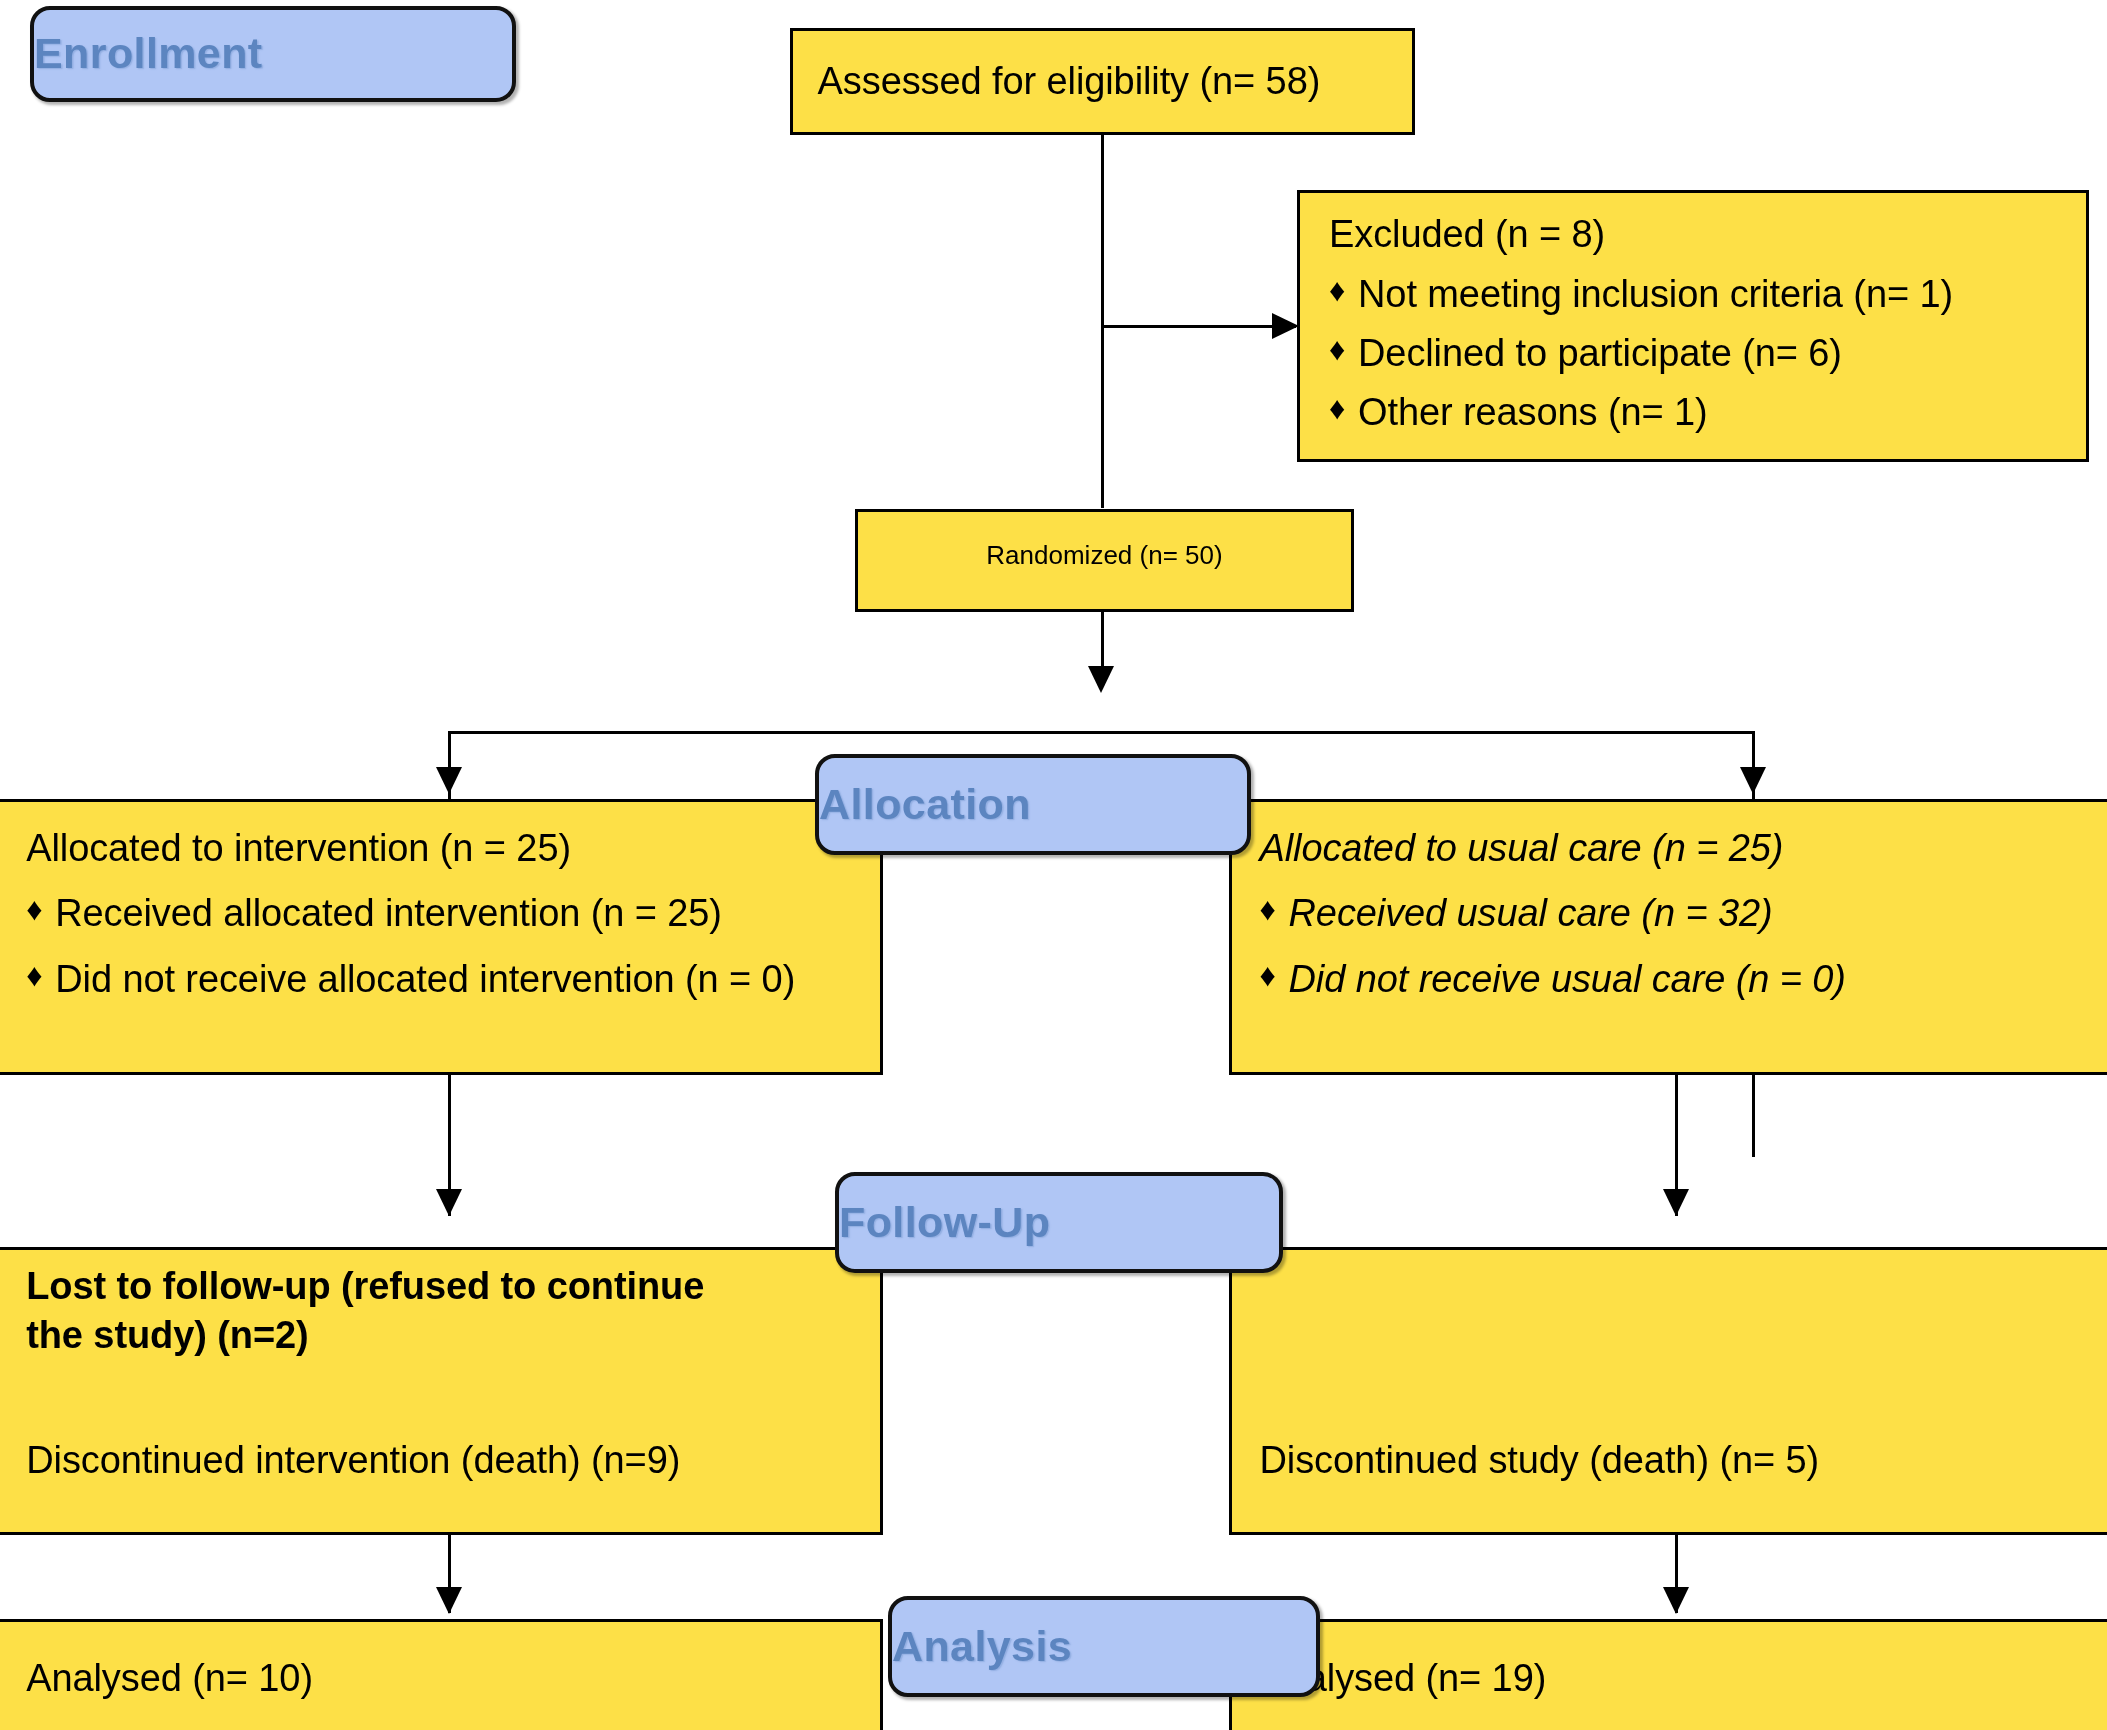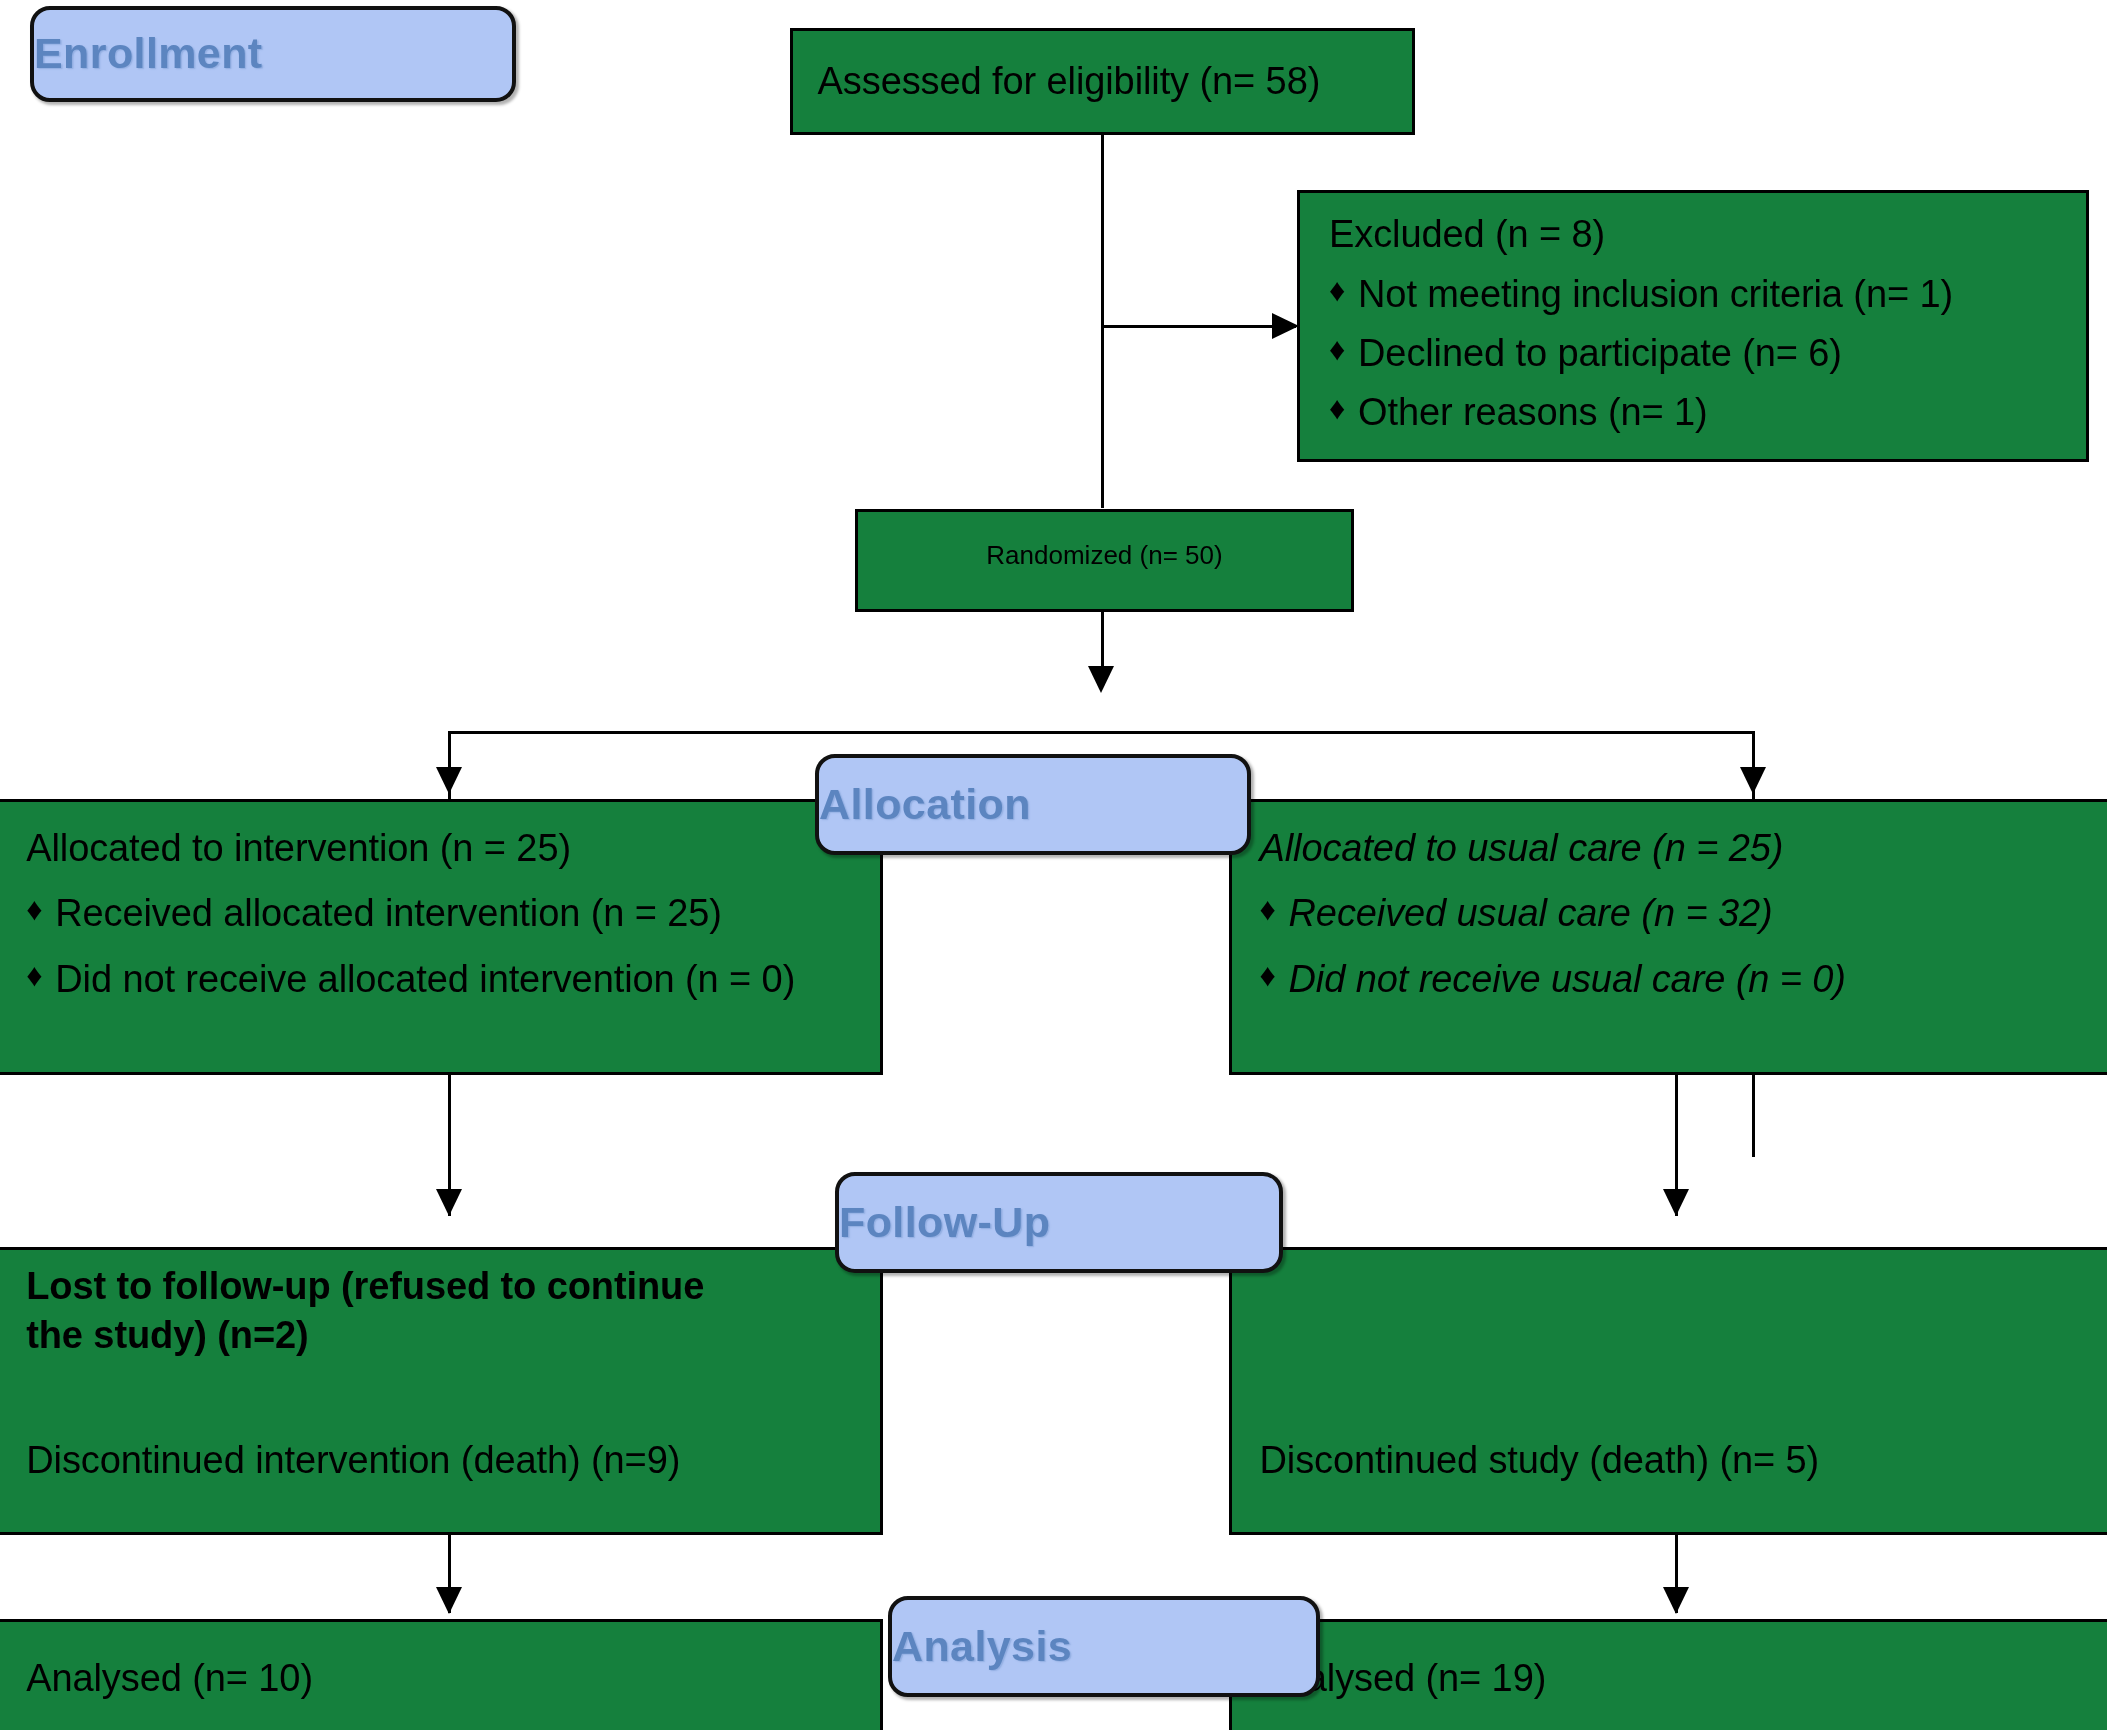--- a/index.html
+++ b/index.html
@@ -15,21 +15,21 @@
     width: 2108px;
     height: 1730px;
     background: #ffffff;
     overflow: hidden;
   }
 
   
   .box {
     position: absolute;
     box-sizing: border-box;
-    background: #15803d;
+    background: #fde047;
     border: 3.6px solid #000000;
     z-index: 3;
   }
   .box .txt {
     position: absolute;
     left: 24.6px;
     right: 14.5px;
     color: #000000;
     font-size: 38px;
     line-height: 1.30;

